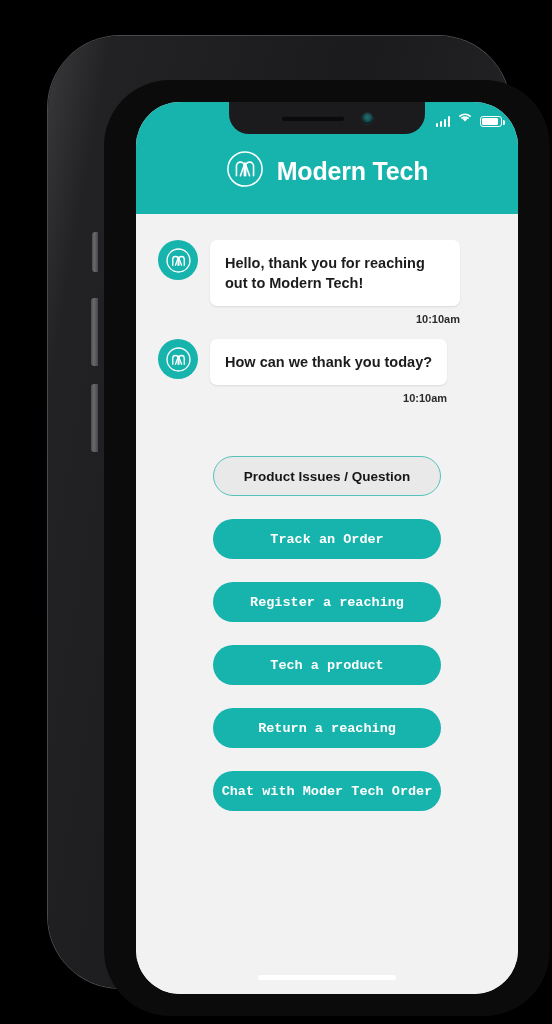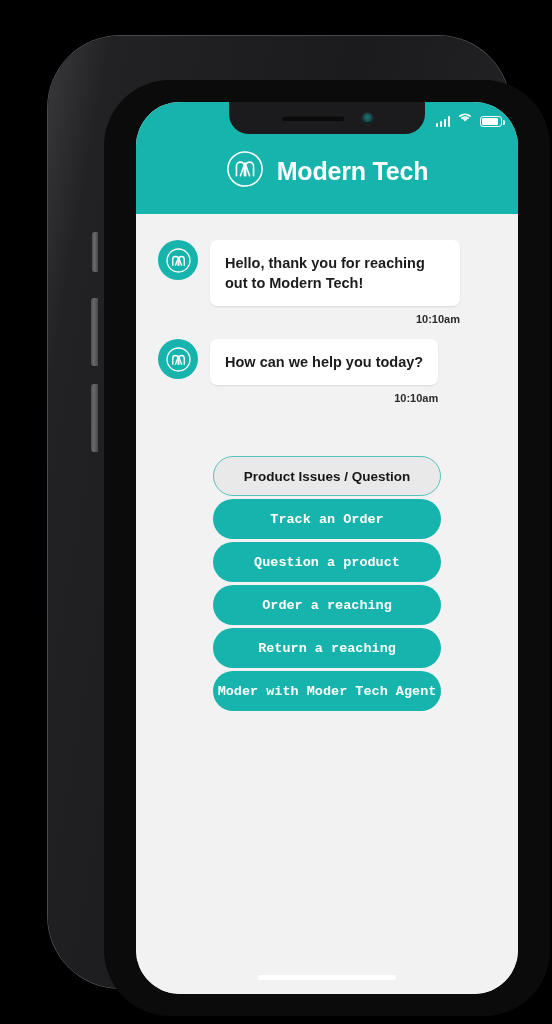--- a/index.html
+++ b/index.html
@@ -192,21 +192,21 @@
     color:#2b2b2b;
   }
   .msg-gap { height:14px; }
 
   
   .actions {
     margin-top:52px;
     display:flex;
     flex-direction:column;
     align-items:center;
-    gap:3px;
+    gap:23px;
   }
   .pill {
     width:228px;
     height:40px;
     border-radius:20px;
     display:flex;
     align-items:center;
     justify-content:center;
     font-size:13.5px;
     font-weight:bold;
@@ -314,32 +314,32 @@
         <div class="msg-row">
           <div class="avatar">
             <svg width="27" height="27" viewBox="0 0 40 40" aria-hidden="true">
               <circle cx="20" cy="20" r="17" fill="none" stroke="#ffffff" stroke-width="2"></circle>
               <path d="M11.5 27 L11.5 18 a4 4 0 0 1 8 0 L19.5 27" fill="none" stroke="#ffffff" stroke-width="2" stroke-linecap="round" stroke-linejoin="round"></path>
               <path d="M20.5 27 L20.5 18 a4 4 0 0 1 8 0 L28.5 27" fill="none" stroke="#ffffff" stroke-width="2" stroke-linecap="round" stroke-linejoin="round"></path>
               <path d="M15.5 27 L20 15 L24.5 27" fill="none" stroke="#ffffff" stroke-width="2" stroke-linecap="round" stroke-linejoin="round"></path>
             </svg>
           </div>
           <div class="bubble-wrap">
-            <div class="bubble">How can we help you today?</div>
+            <div class="bubble">How can we thank you today?</div>
             <div class="time">10:10am</div>
           </div>
         </div>
 
         <div class="actions">
           <button class="pill outlined">Product Issues / Question</button>
           <button class="pill filled">Track an Order</button>
-          <button class="pill filled">Question a product</button>
-          <button class="pill filled">Order a reaching</button>
+          <button class="pill filled">Register a reaching</button>
+          <button class="pill filled">Tech a product</button>
           <button class="pill filled">Return a reaching</button>
-          <button class="pill filled">Moder with Moder Tech Agent</button>
+          <button class="pill filled">Chat with Moder Tech Order</button>
         </div>
 
       </div>
 
       <div class="home-bar"></div>
 
     </div>
   </div>
 </div>
 

